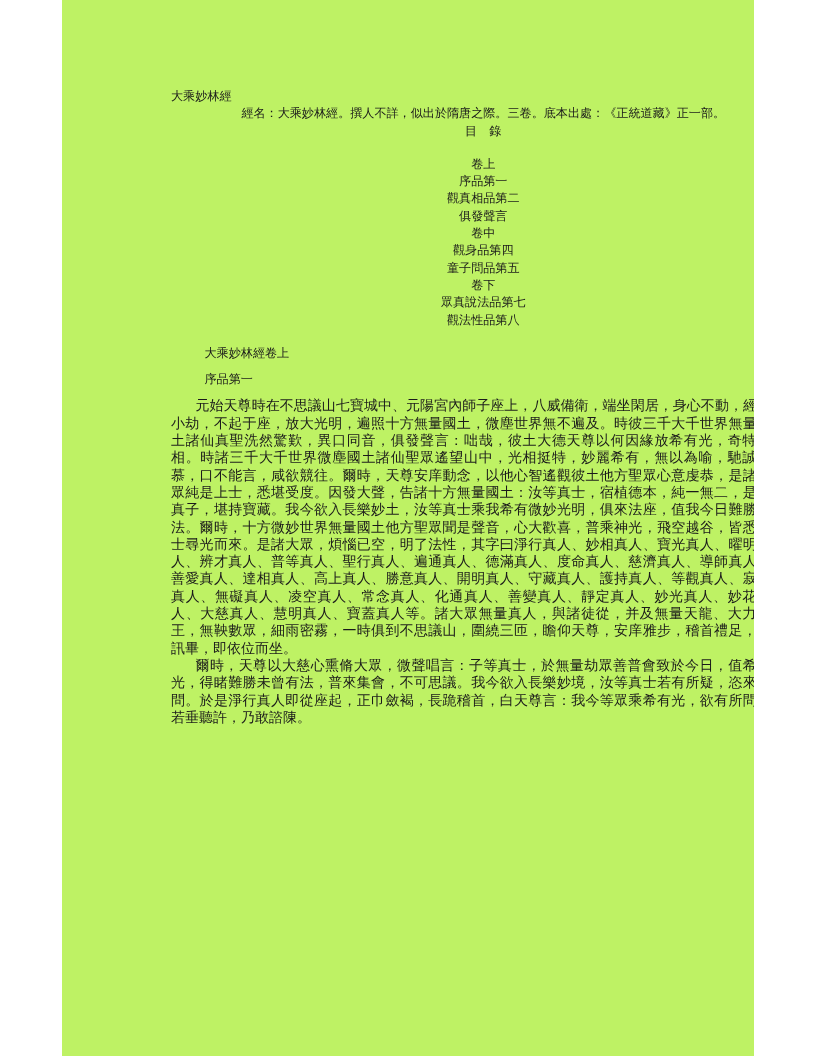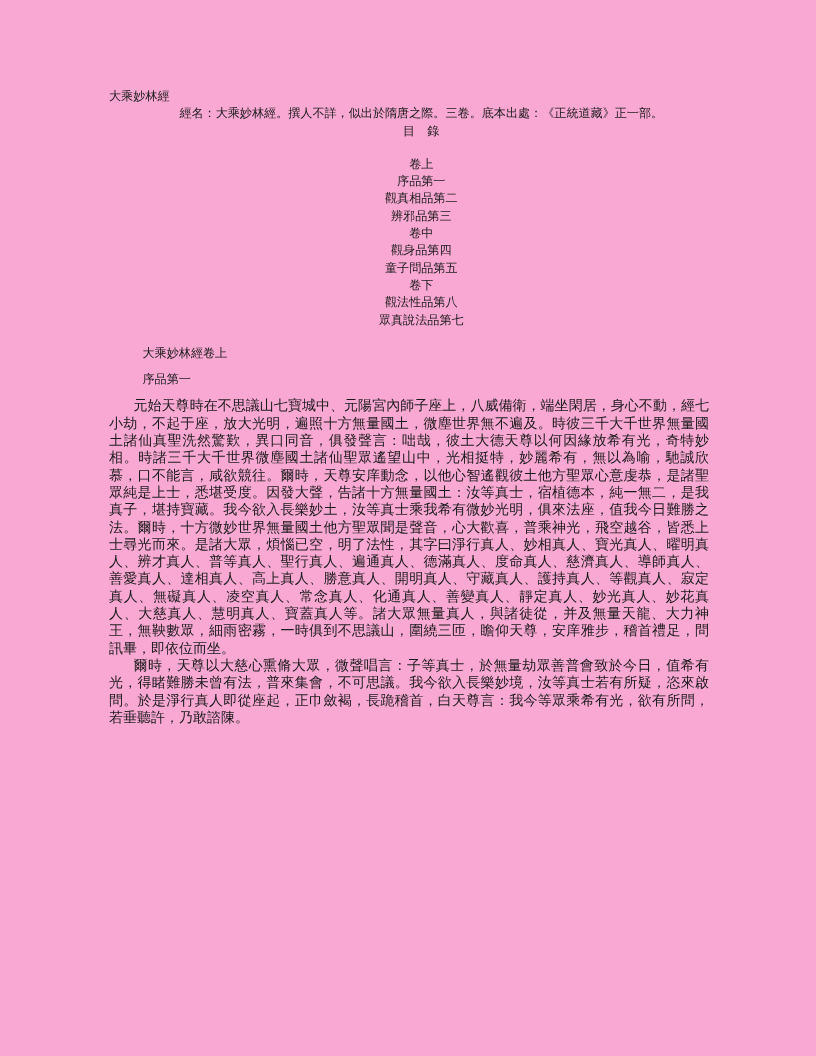--- a/index.html
+++ b/index.html
@@ -7,24 +7,24 @@
     margin: 0;
     padding: 0;
     background: #ffffff;
   }
   body {
     font-family: "DejaVu Serif", "Liberation Serif", serif;
     color: #1a1a1a;
   }
   .page {
     position: relative;
-    width: 816px;
+    width: 692px;
     height: 1056px;
     margin: 0 auto;
-    background: #f9a8d4;
+    background: #bef264;
     box-sizing: border-box;
     overflow: hidden;
   }
   .content {
     position: absolute;
     left: 109px;
     top: 88px;
     width: 600px;
   }
   .doc-title {
@@ -80,27 +80,27 @@
     <div class="doc-title">大乘妙林經</div>
 
     <div class="meta-line">經名：大乘妙林經。撰人不詳，似出於隋唐之際。三卷。底本出處：《正統道藏》正一部。</div>
 
     <div class="toc-line">目　錄</div>
 
     <div class="toc">
       <div class="toc-line">卷上</div>
       <div class="toc-line">序品第一</div>
       <div class="toc-line">觀真相品第二</div>
-      <div class="toc-line">辨邪品第三</div>
+      <div class="toc-line">俱發聲言</div>
       <div class="toc-line">卷中</div>
       <div class="toc-line">觀身品第四</div>
       <div class="toc-line">童子問品第五</div>
       <div class="toc-line">卷下</div>
+      <div class="toc-line">眾真說法品第七</div>
       <div class="toc-line">觀法性品第八</div>
-      <div class="toc-line">眾真說法品第七</div>
     </div>
 
     <div class="heading-line">大乘妙林經卷上</div>
 
     <div class="heading-line">序品第一</div>
 
     <p class="body-para">元始天尊時在不思議山七寶城中、元陽宮內師子座上，八威備衛，端坐閑居，身心不動，經七小劫，不起于座，放大光明，遍照十方無量國土，微塵世界無不遍及。時彼三千大千世界無量國土諸仙真聖洗然驚歎，異口同音，俱發聲言：咄哉，彼土大德天尊以何因緣放希有光，奇特妙相。時諸三千大千世界微塵國土諸仙聖眾遙望山中，光相挺特，妙麗希有，無以為喻，馳誠欣慕，口不能言，咸欲競往。爾時，天尊安庠動念，以他心智遙觀彼土他方聖眾心意虔恭，是諸聖眾純是上士，悉堪受度。因發大聲，告諸十方無量國土：汝等真士，宿植德本，純一無二，是我真子，堪持寶藏。我今欲入長樂妙土，汝等真士乘我希有微妙光明，俱來法座，值我今日難勝之法。爾時，十方微妙世界無量國土他方聖眾聞是聲音，心大歡喜，普乘神光，飛空越谷，皆悉上士尋光而來。是諸大眾，煩惱已空，明了法性，其字曰淨行真人、妙相真人、寶光真人、曜明真人、辨才真人、普等真人、聖行真人、遍通真人、德滿真人、度命真人、慈濟真人、導師真人、善愛真人、達相真人、高上真人、勝意真人、開明真人、守藏真人、護持真人、等觀真人、寂定真人、無礙真人、凌空真人、常念真人、化通真人、善變真人、靜定真人、妙光真人、妙花真人、大慈真人、慧明真人、寶蓋真人等。諸大眾無量真人，與諸徒從，并及無量天龍、大力神王，無鞅數眾，細雨密霧，一時俱到不思議山，圍繞三匝，瞻仰天尊，安庠雅步，稽首禮足，問訊畢，即依位而坐。</p>
     <p class="body-para">爾時，天尊以大慈心熏脩大眾，微聲唱言：子等真士，於無量劫眾善普會致於今日，值希有光，得睹難勝未曾有法，普來集會，不可思議。我今欲入長樂妙境，汝等真士若有所疑，恣來啟問。於是淨行真人即從座起，正巾斂褐，長跪稽首，白天尊言：我今等眾乘希有光，欲有所問，若垂聽許，乃敢諮陳。</p>
 
   </div>

